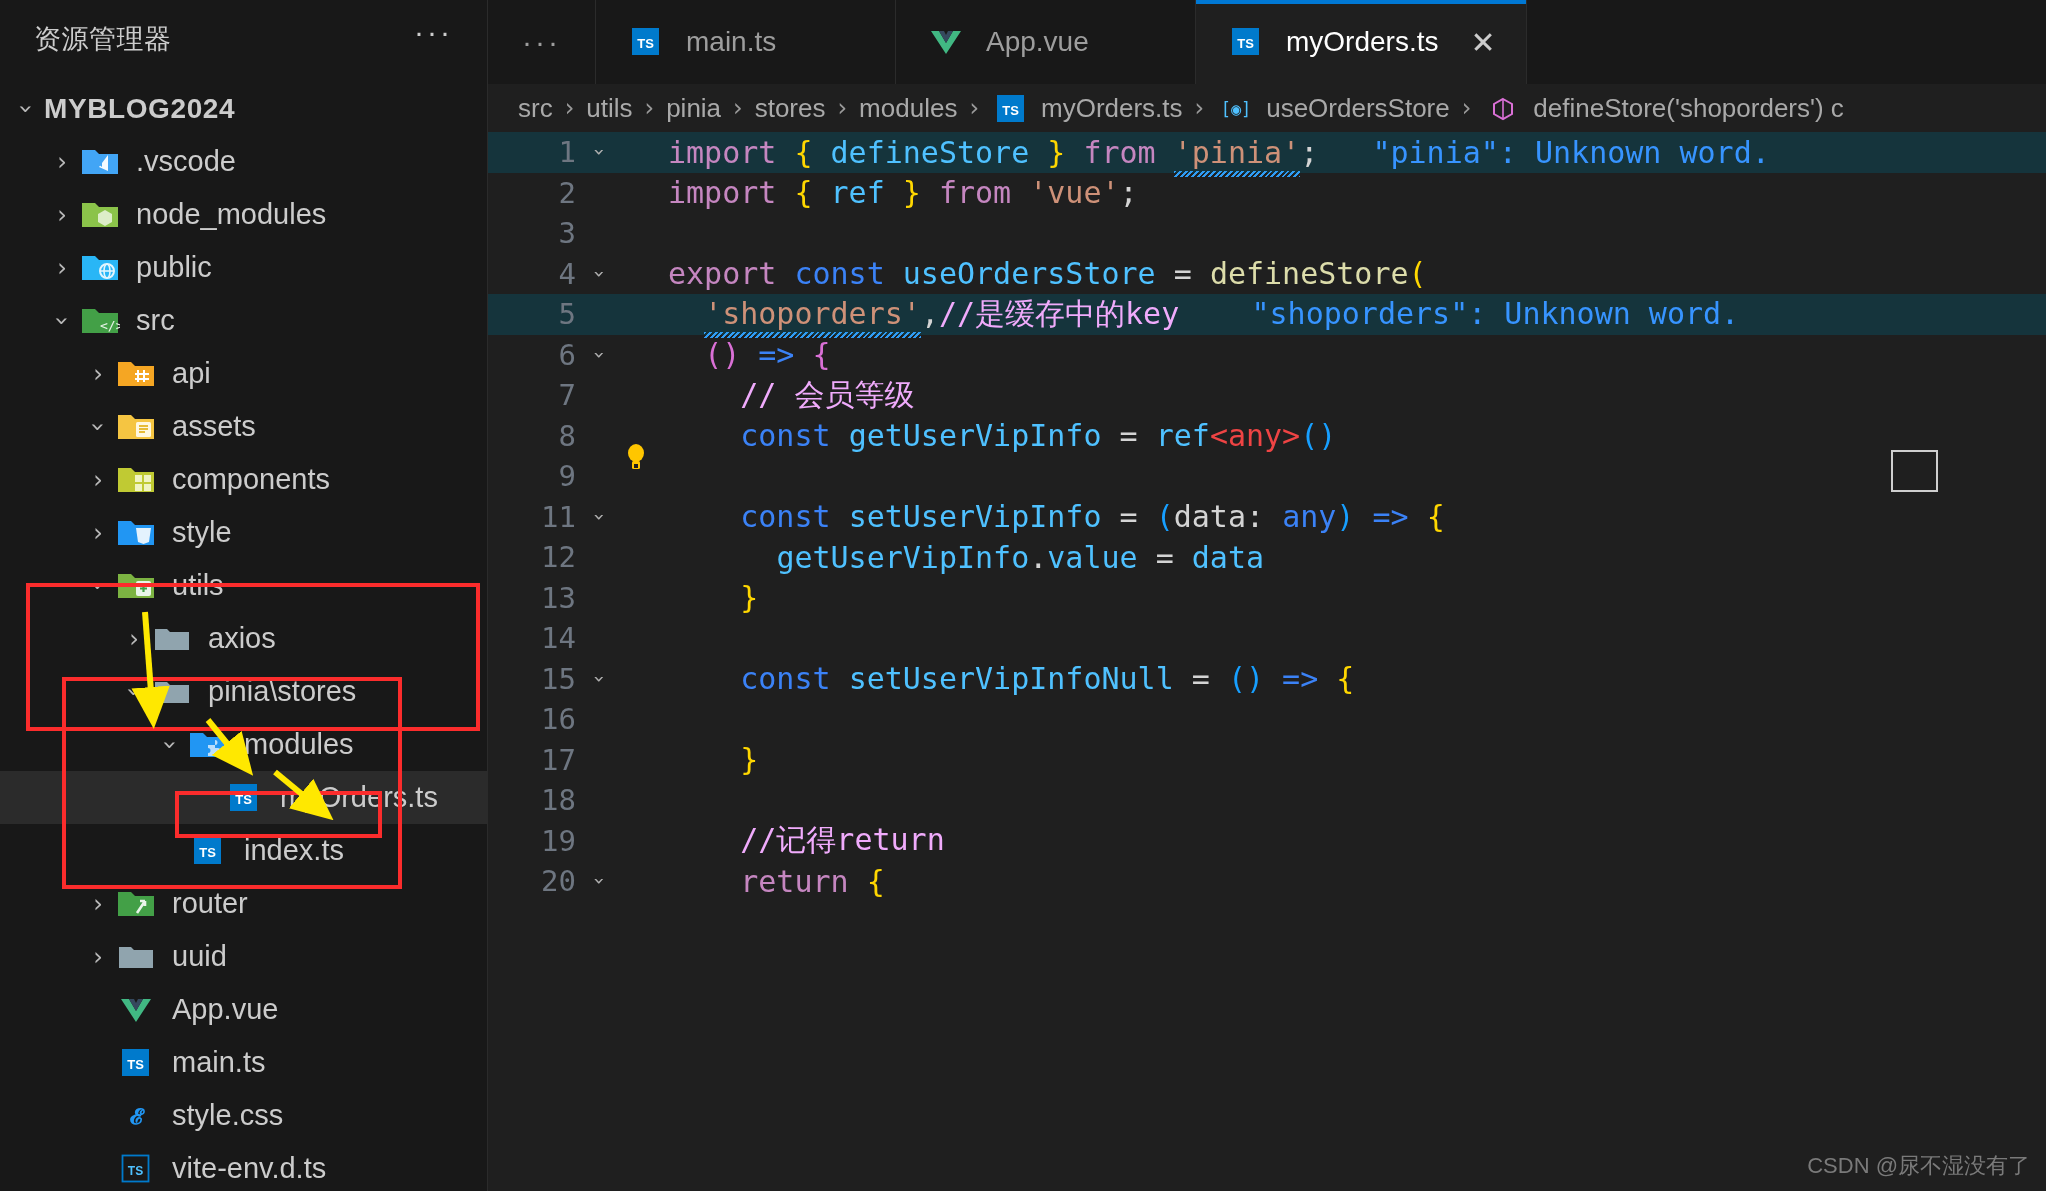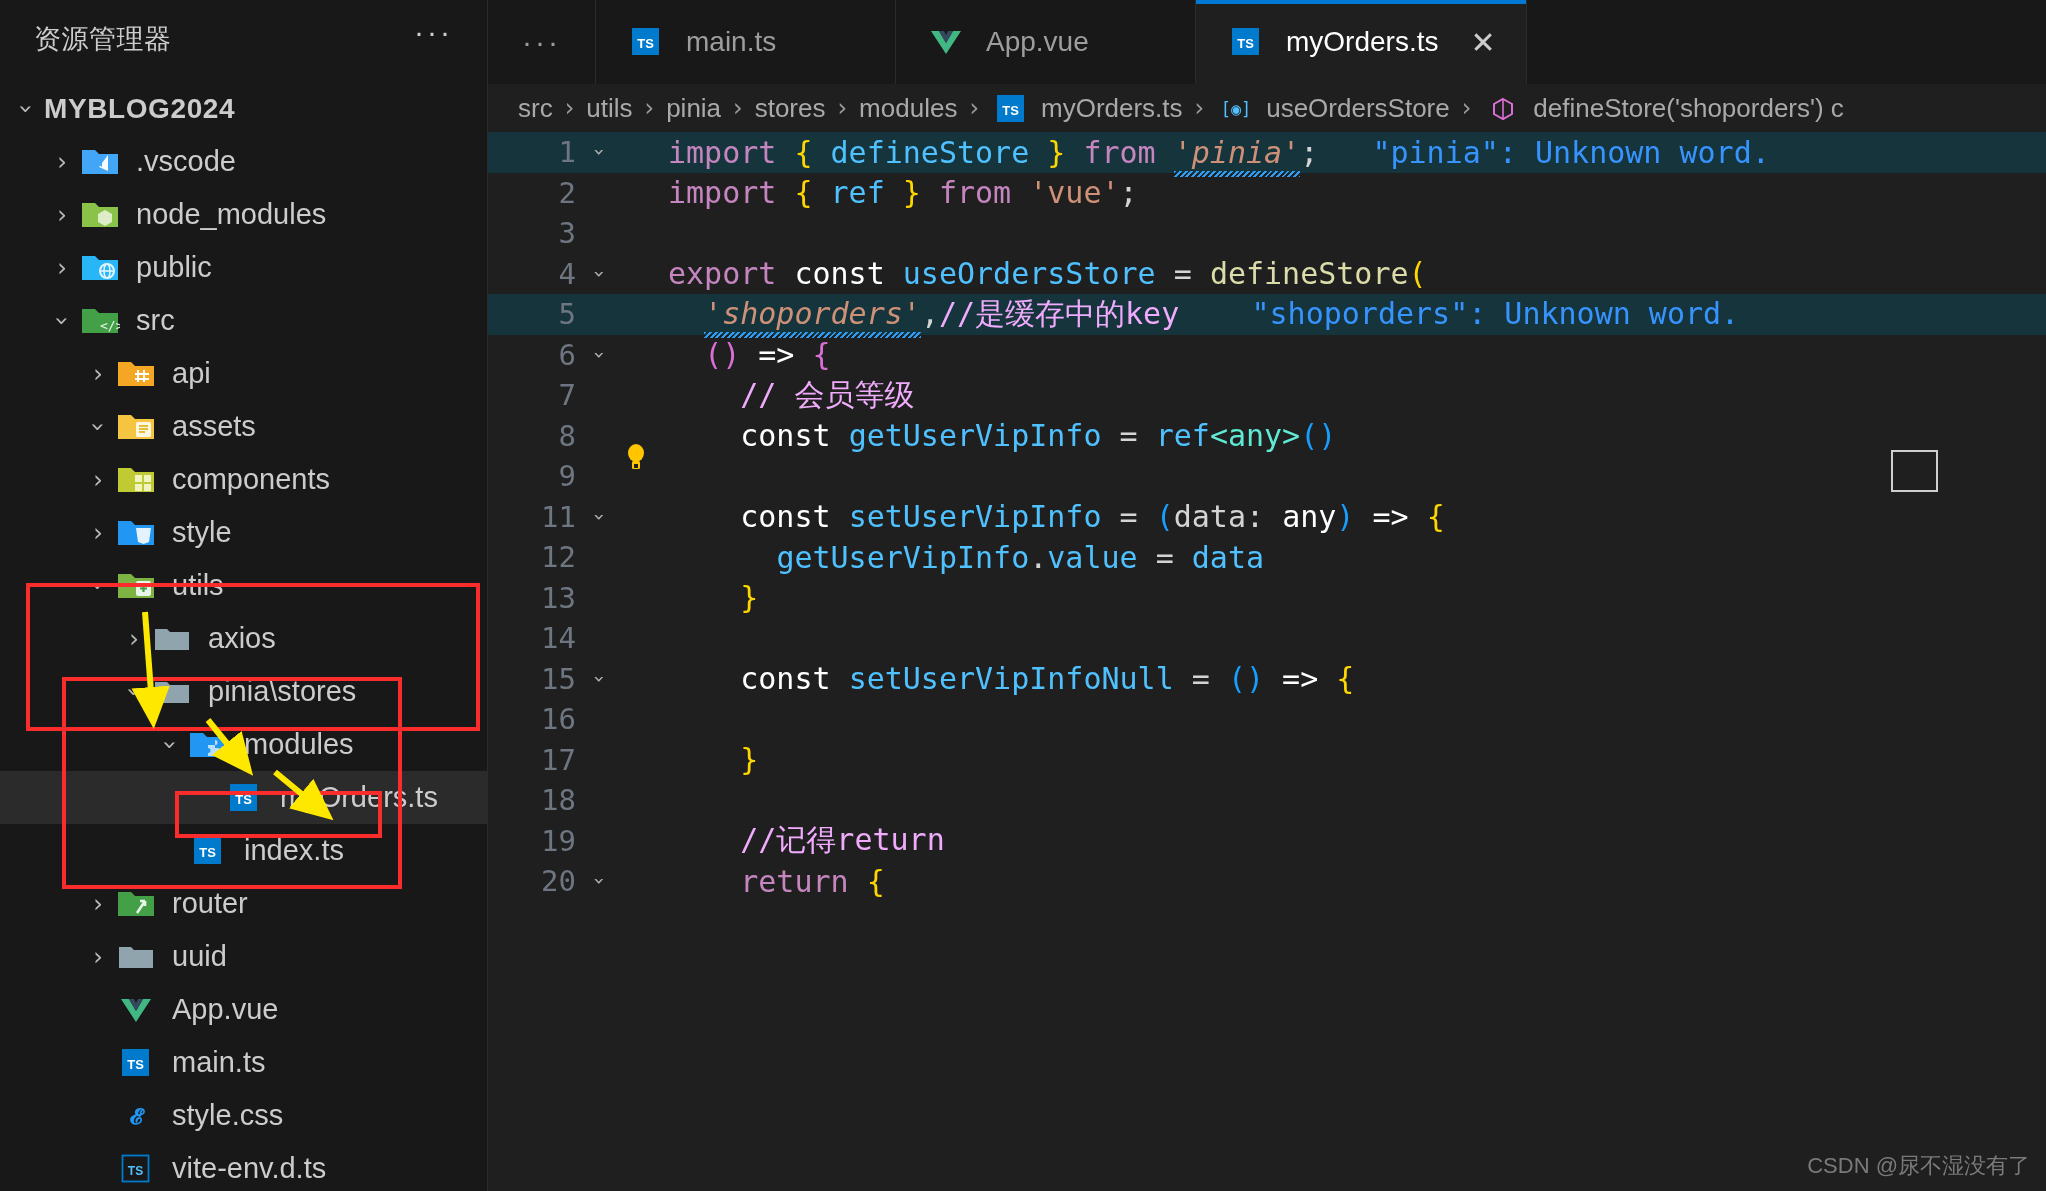--- a/index.html
+++ b/index.html
@@ -129,26 +129,25 @@
   .kw  { color: #C586C0; }       
   .blu { color: #4FC1FF; }       
   .yel { color: #DCDCAA; }       
   .br1 { color: #FFD700; }       
   .br2 { color: #DA70D6; }       
   .br3 { color: #179FFF; }
   .str { color: #CE9178; }       
   .cmt { color: #f0abfc; }       
   .pln { color: #d4d4d4; }
   .hint{ color: #3794ff; }       
-  .typ { color: #5eead4; }
-  .op  { color: #ffffff; }
+  .typ { color: #ef4444; }
+  .op  { color: #3b82f6; }
   .squiggle {
     position: relative;
     text-decoration: none;
-    font-style: italic;
   }
   .squiggle::after{
     content:""; position:absolute; left:0; right:0; bottom:-7px; height:6px;
     background-image: repeating-linear-gradient(135deg,#2f9cf4 0 2px, transparent 2px 4px);
   }
   .lamp { position: absolute; left: 2px; top: 4px; }
   .cursor-box {
     position: absolute;
     border: 2px solid #cfcfcf;
     pointer-events: none;

